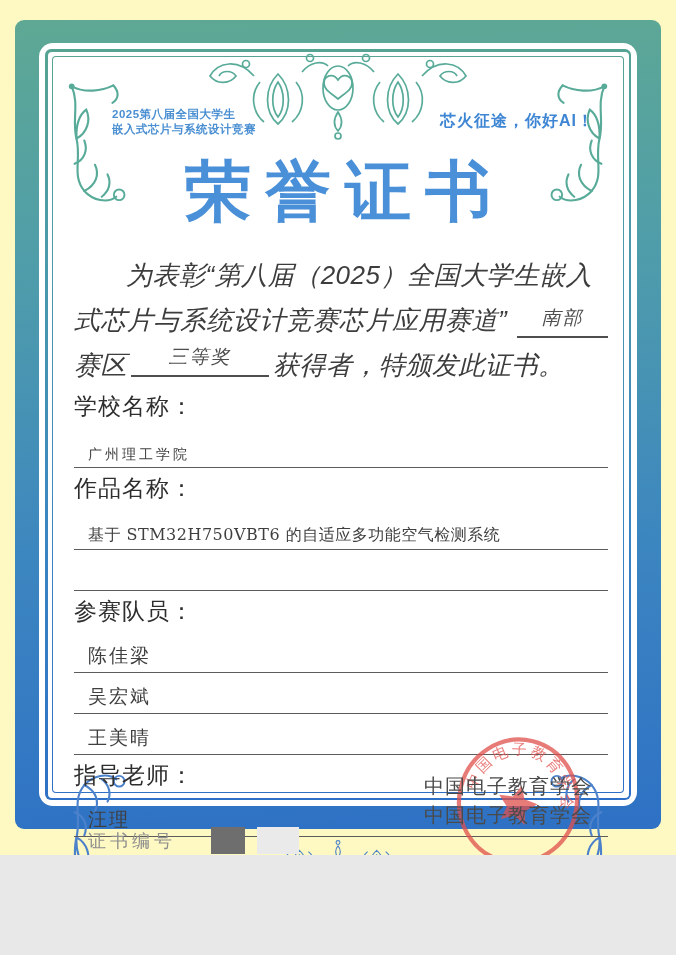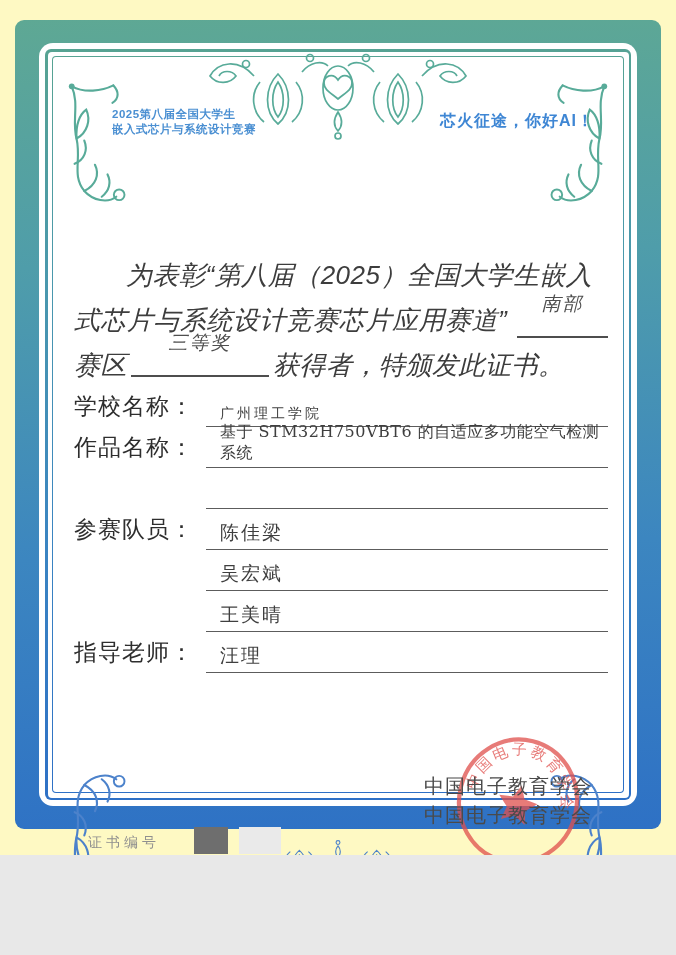--- a/index.html
+++ b/index.html
@@ -28,42 +28,42 @@
     color:#3e86d4; letter-spacing:1px; }
 
   .title { position:absolute; left:0; right:0; top:147px; text-align:center;
     font-size:66px; font-weight:900; color:#4a90d8; letter-spacing:14px; text-indent:14px; }
 
   .citation { position:absolute; left:74px; top:252px; width:534px;
     font-size:26px; color:#3d3d3d; letter-spacing:0.5px; }
   .citation .cline { height:45px; white-space:nowrap; display:flex; align-items:flex-end; padding-bottom:4px;font-style:italic; }
   .citation .cline.indent { padding-left:52px; }
   .blank { display:inline-flex; align-items:flex-end; justify-content:center;
-    border-bottom:2px solid #4e4e4e; height:36px; padding-bottom:19px;
+    border-bottom:2px solid #4e4e4e; height:36px; padding-bottom:5px;
     font-family:"DejaVu Serif", serif; font-size:19px; color:#4e4e4e; letter-spacing:2px; }
   .blank.region { width:96px; margin-left:10px; }
   .blank.award { width:138px; margin:6px 4px; }
 
   .fields { position:absolute; left:74px; top:386px; width:534px; }
-  .field-row { display:flex; }
+  .field-row { display:flex;flex-direction:column; }
   .field-label { width:132px; flex:none; font-size:23px; color:#2e2e2e; letter-spacing:1px;
     height:41px; display:flex; align-items:flex-end; padding-bottom:5px; }
   .field-lines { flex:1; }
   .field-line { height:41px; border-bottom:1.6px solid #5c5c5c; display:flex;
     align-items:flex-end; padding:0 4px 3px 14px; }
   .hand { font-family:"DejaVu Serif", serif; color:#3f3f3f; }
   .v-school { font-size:14px; letter-spacing:3px; }
   .v-work { font-size:16px; letter-spacing:0.5px; }
   .v-name { font-size:19px; letter-spacing:2px; }
 
   .issuer { position:absolute; left:402px; width:212px; top:772px; text-align:center;
     font-size:20px; color:#4a4a4a; line-height:29px; letter-spacing:1px; z-index:2; }
   .seal { position:absolute; left:448px; top:731px; width:140px; height:140px; z-index:1; }
 
-  .certno { position:absolute; left:88px; top:827px; font-size:14px; color:#8f8f8f;
+  .certno { position:absolute; left:88px; top:827px; font-size:18px; color:#8f8f8f;
     letter-spacing:4px; z-index:2; }
   .redact { display:inline-block; height:27px; vertical-align:-7px; }
   .redact.dark { width:34px; background:#6e6e6e; margin-left:26px; }
   .redact.light { width:42px; background:#eaeaea; margin-left:3px; }
 </style>
 </head>
 <body>
 
 <svg width="0" height="0" style="position:absolute">
   <defs>
@@ -131,20 +131,21 @@
   <svg class="orn blue" style="left:521px; top:772px; transform:scale(-1,-1);" width="92" height="122">
       <use href="#cornerFlourish"></use>
     </svg>
 
   <div class="logo">
     <div>2025第八届全国大学生</div>
     <div>嵌入式芯片与系统设计竞赛</div>
   </div>
   <div class="slogan">芯火征途，你好AI！</div>
 
+  <div class="title">荣誉证书</div>
 
   <div class="citation">
     <div class="cline indent">为表彰“第八届（2025）全国大学生嵌入</div>
     <div class="cline">
       <span>式芯片与系统设计竞赛芯片应用赛道”</span>
       <span class="blank region">南部</span>
     </div>
     <div class="cline">
       <span>赛区</span>
       <span class="blank award">三等奖</span>

